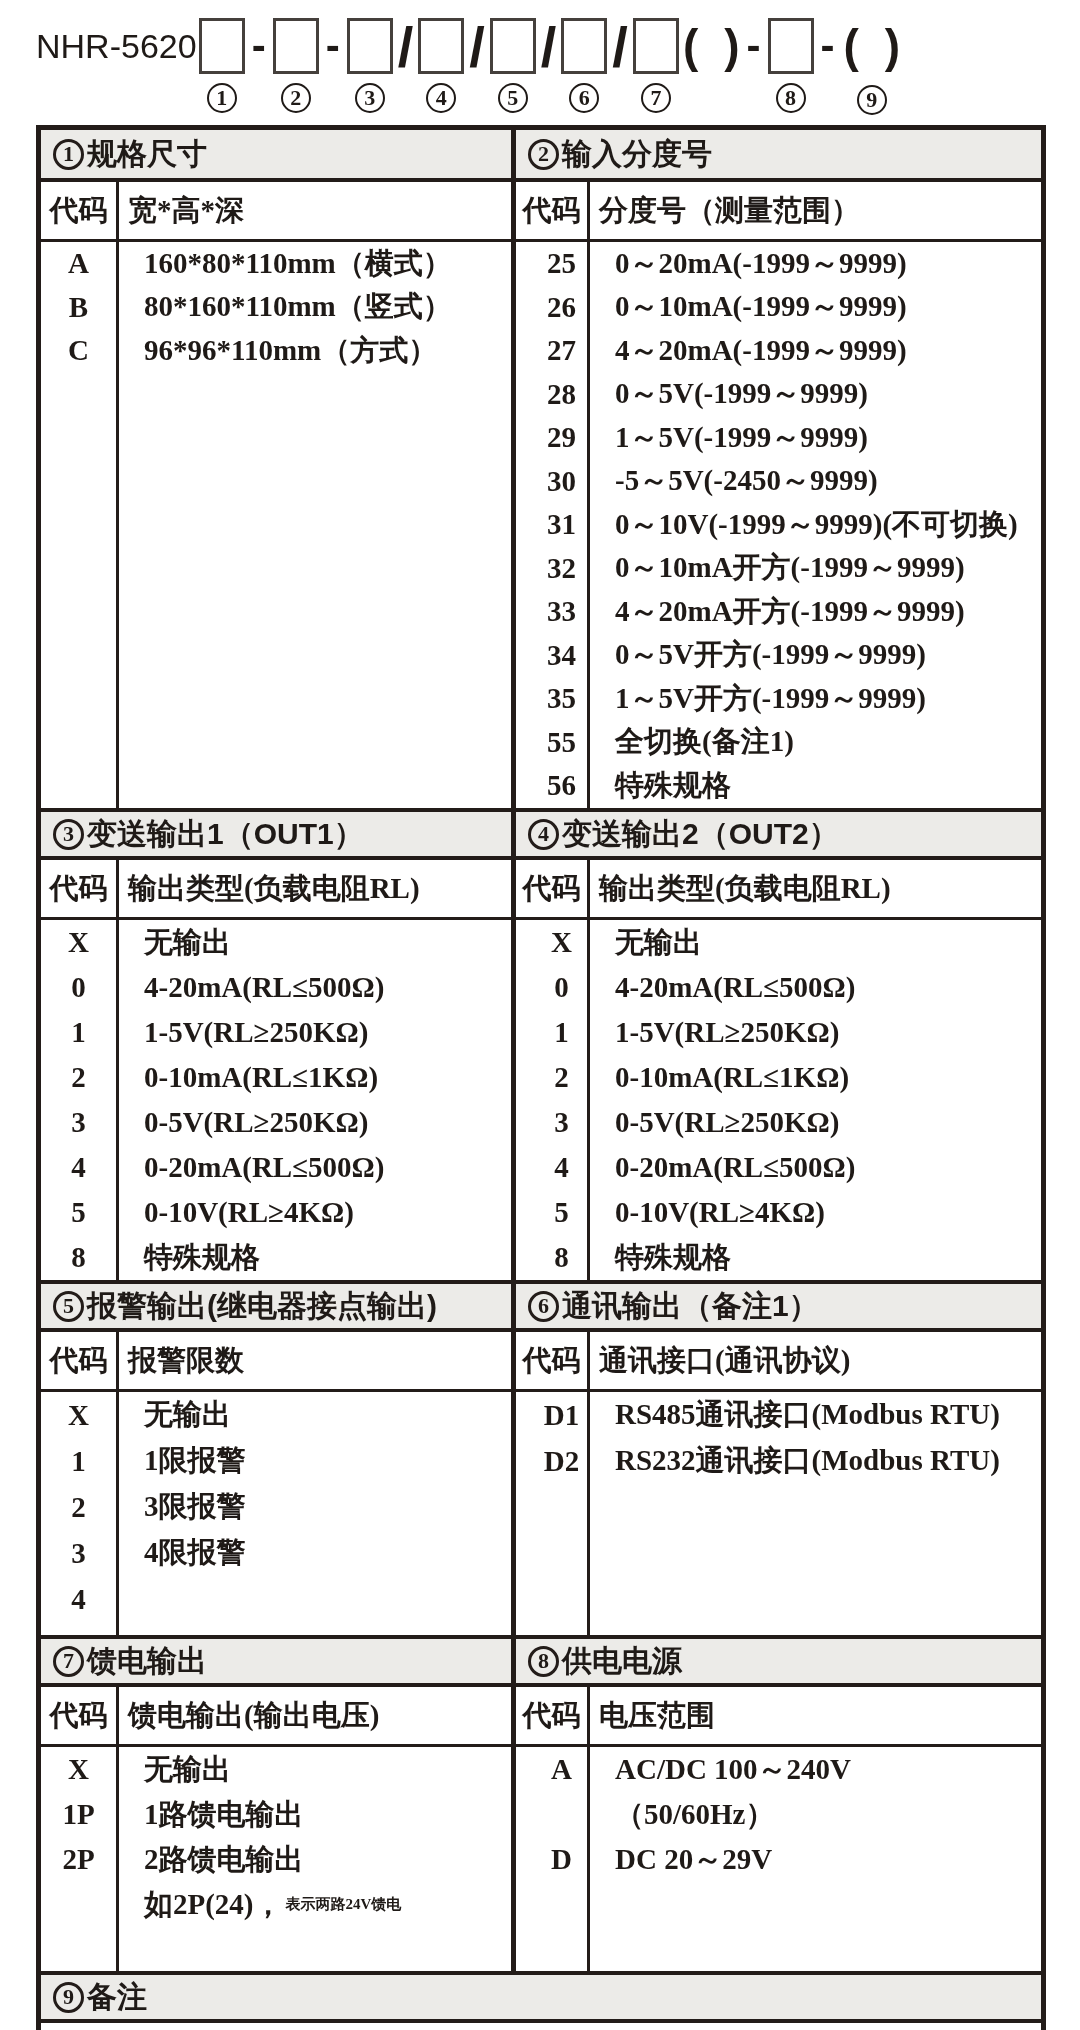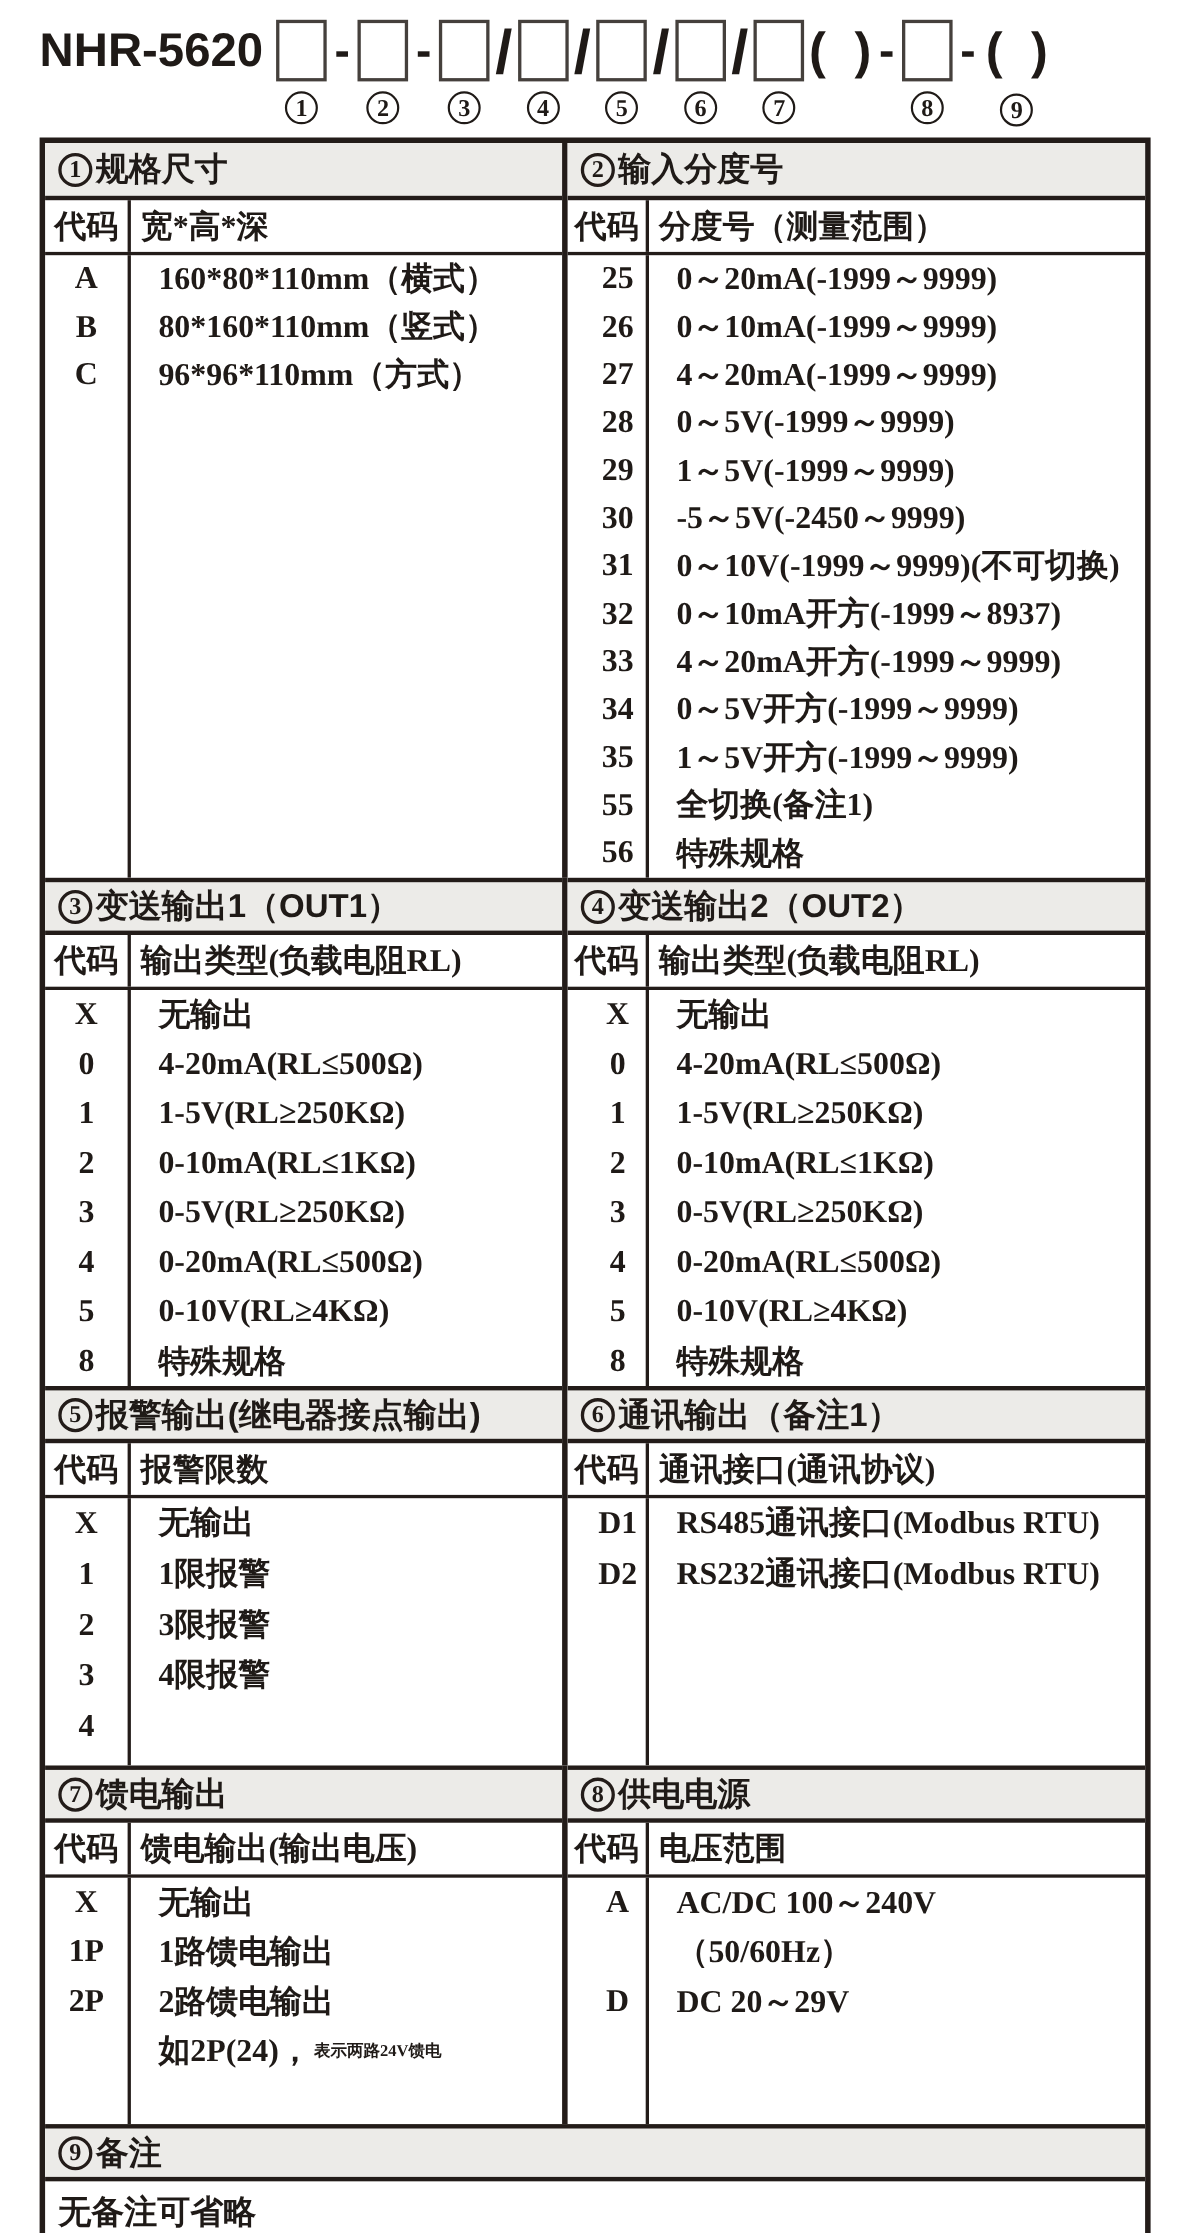--- a/index.html
+++ b/index.html
@@ -6,22 +6,22 @@
   body {
     width:1080px; height:2030px; background:#ffffff;
     color:#1f1a17; font-weight:bold;
     font-family:"Liberation Serif","DejaVu Serif",serif;
     overflow:hidden;
   }
   
   .model-line { display:flex; align-items:flex-start; padding:16px 0 0 36px; white-space:nowrap; }
   .mc-prefix {
     font-family:"Liberation Sans","DejaVu Sans",sans-serif;
-    font-size:43px; font-weight:bold; height:60px;
-    display:flex; align-items:center; margin-right:10px; letter-spacing:0px;
+    font-size:34px; font-weight:normal; height:60px;
+    display:flex; align-items:center; letter-spacing:0px;
   }
   .mc-item { display:flex; flex-direction:column; align-items:center; margin:0 2px; }
   .mc-box { width:46px; height:56px; border:3px solid #45403c; box-sizing:border-box; margin-top:2px; background:#fff; }
   .mc-circ {
     margin-top:9px; width:30px; height:30px; border:2px solid #1f1a17; border-radius:50%;
     display:flex; align-items:center; justify-content:center;
     font-size:22px; line-height:1; box-sizing:border-box;
   }
   .mc-sep {
     height:60px; display:flex; align-items:center; padding:0 5px;
@@ -44,21 +44,21 @@
     font-family:"Liberation Sans","DejaVu Sans",sans-serif; font-size:30px; font-weight:bold;
     white-space:nowrap; overflow:hidden;
   }
   .pair:first-child .band { border-top:none; }
   .bcirc {
     flex:none; width:31px; height:31px; border:3px solid #231c19; border-radius:50%;
     display:flex; align-items:center; justify-content:center;
     font-size:22px; line-height:1; box-sizing:border-box; margin-right:3px;
     font-family:"Liberation Serif","DejaVu Serif",serif;
   }
-  .sub { display:flex; border-bottom:3px solid #231c19; height:50px; box-sizing:border-box; font-size:29px; white-space:nowrap; }
+  .sub { display:flex; border-bottom:3px solid #231c19; height:60px; box-sizing:border-box; font-size:29px; white-space:nowrap; }
   .sub .sc { width:78px; flex:none; border-right:3px solid #231c19; box-sizing:border-box; display:flex; align-items:center; justify-content:center; }
   .half.right .sub .sc { width:74px; }
   .sub .sd { flex:1; min-width:0; display:flex; align-items:center; padding-left:9px; overflow:hidden; }
   .body { flex:1; display:flex; align-items:stretch; }
   .codes { width:78px; flex:none; border-right:3px solid #231c19; box-sizing:border-box; display:flex; flex-direction:column; }
   .half.right .codes { width:74px;padding-left:20px; }
   .descs { flex:1; min-width:0; display:flex; flex-direction:column; overflow:hidden; }
   .cell { height:var(--rh,44px); flex:none; display:flex; align-items:center; font-size:29px; white-space:nowrap; }
   .codes .cell { justify-content:center; }
   .descs .cell { padding-left:9px;margin-left:16px; }
@@ -181,21 +181,21 @@
           <div class="cell">56</div>
         </div>
         <div class="descs">
           <div class="cell">0～20mA(-1999～9999)</div>
           <div class="cell">0～10mA(-1999～9999)</div>
           <div class="cell">4～20mA(-1999～9999)</div>
           <div class="cell">0～5V(-1999～9999)</div>
           <div class="cell">1～5V(-1999～9999)</div>
           <div class="cell">-5～5V(-2450～9999)</div>
           <div class="cell">0～10V(-1999～9999)(不可切换)</div>
-          <div class="cell">0～10mA开方(-1999～8937)</div>
+          <div class="cell">0～10mA开方(-1999～9999)</div>
           <div class="cell">4～20mA开方(-1999～9999)</div>
           <div class="cell">0～5V开方(-1999～9999)</div>
           <div class="cell">1～5V开方(-1999～9999)</div>
           <div class="cell">全切换(备注1)</div>
           <div class="cell">特殊规格</div>
         </div>
       </div>
     </div>
   </div>
 

